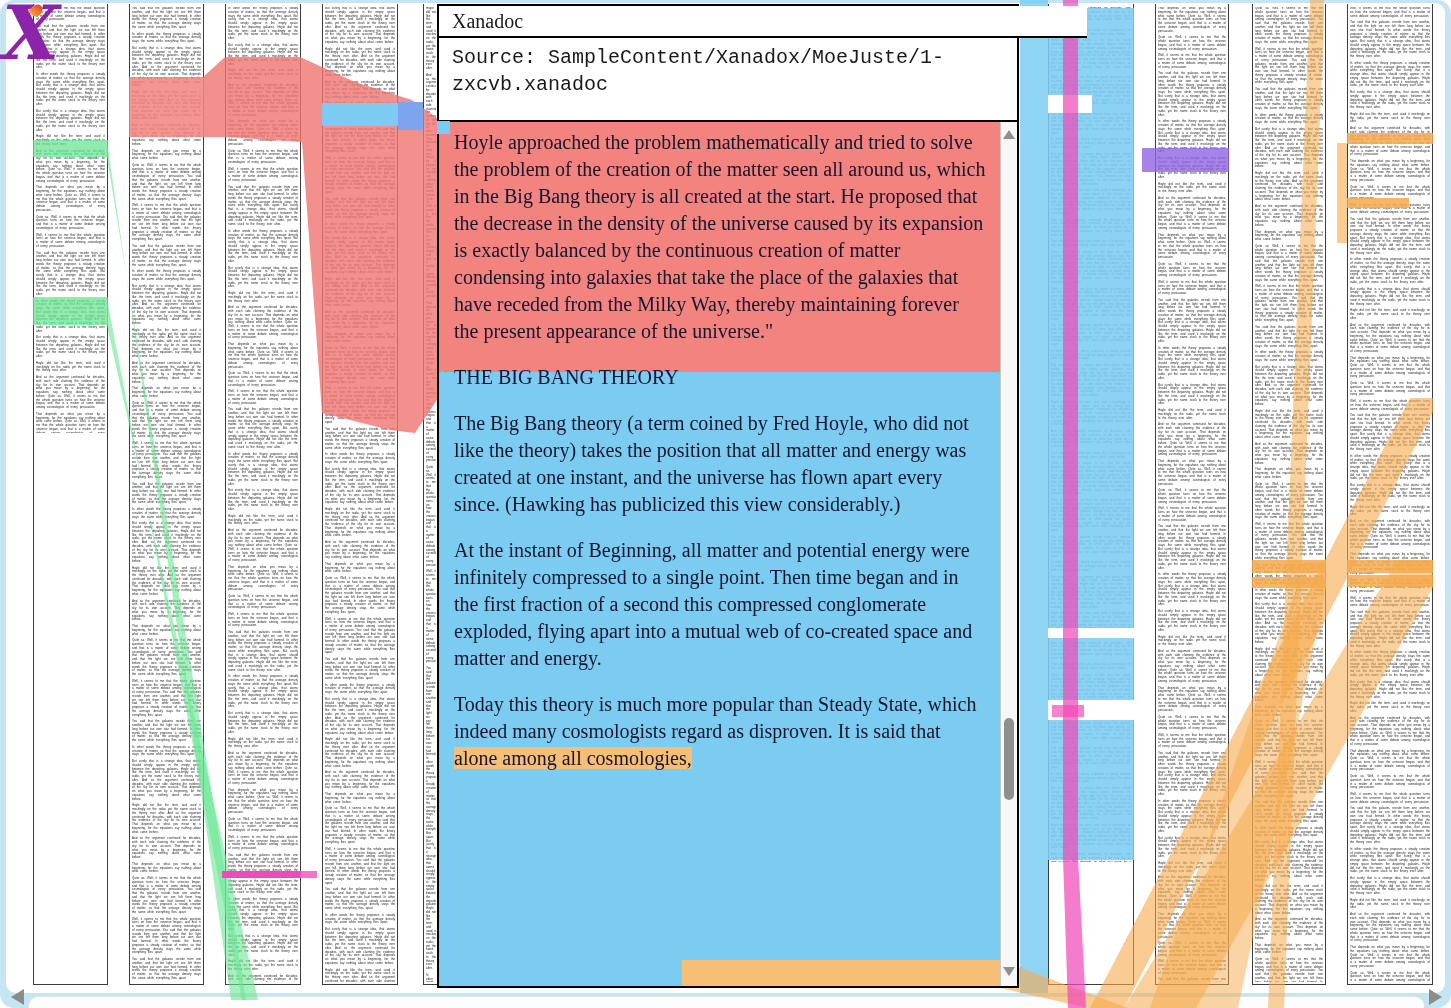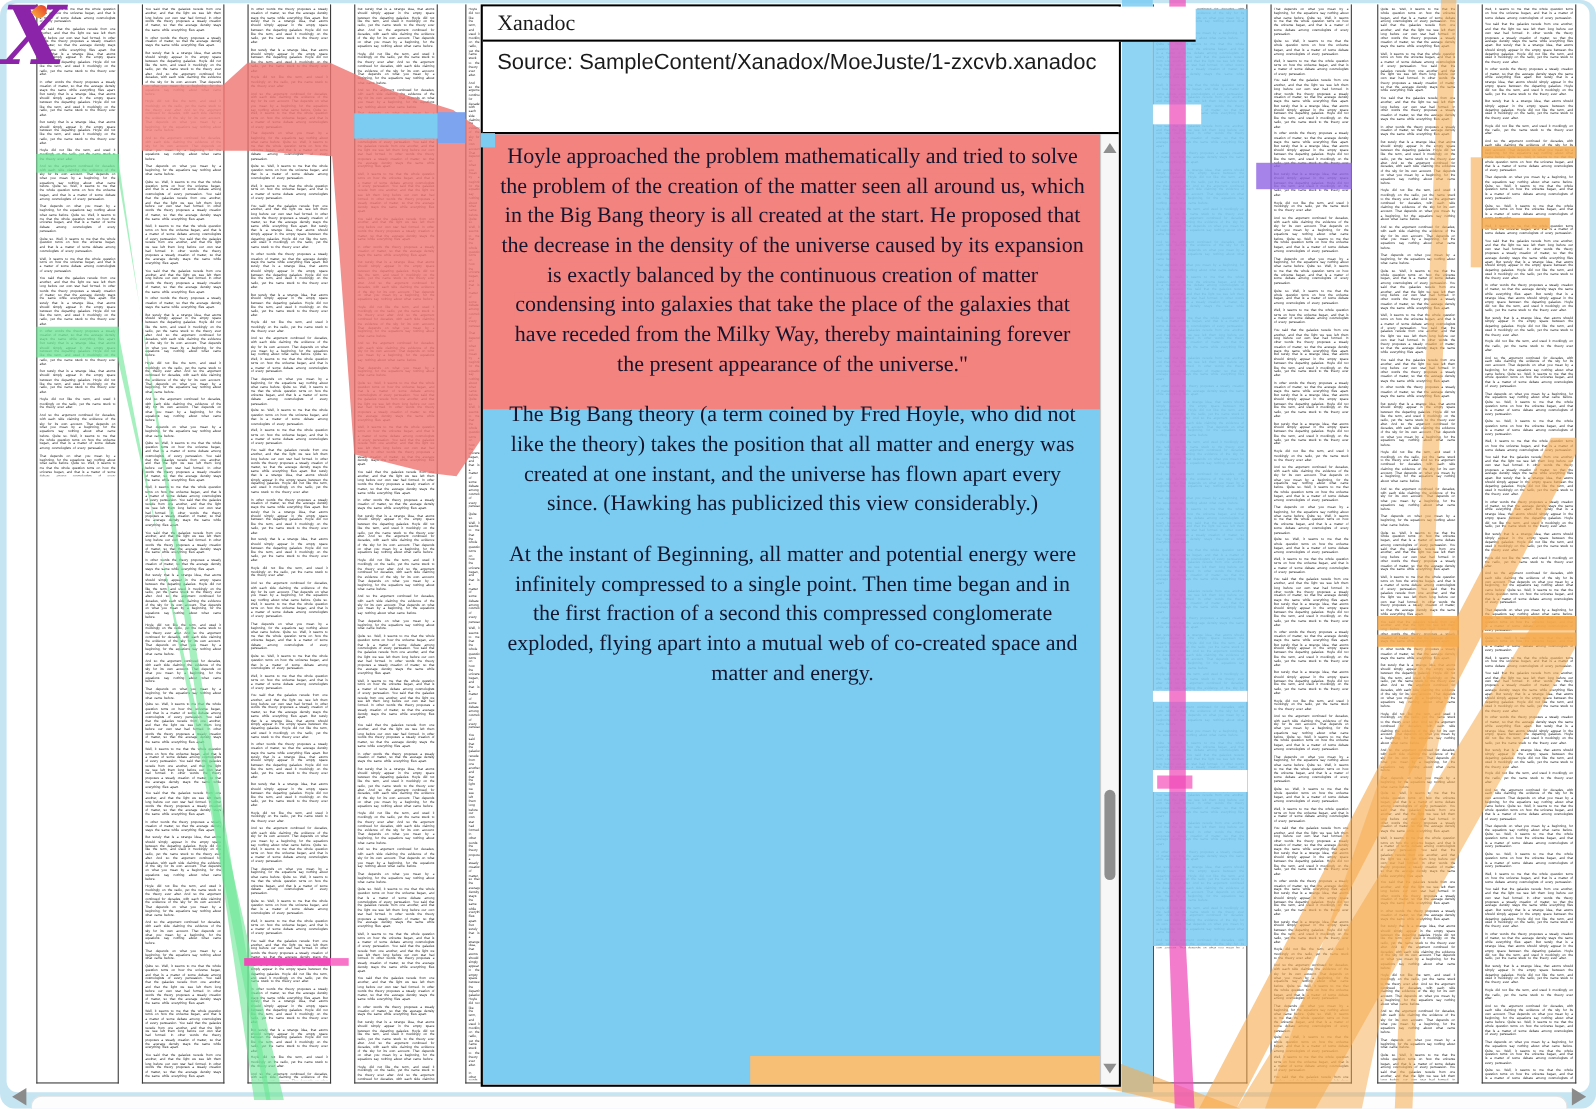--- a/index.html
+++ b/index.html
@@ -25,28 +25,28 @@
   
   .hlbar{z-index:3;}
   .hlbar-top{z-index:6;}
   
   #ribbons{left:0;top:0;z-index:4;pointer-events:none;}
   
   #pane{left:437px;top:4px;width:582px;height:984px;z-index:5;background:#fff;border:2px solid #000;box-sizing:border-box;}
   #pane-title-box{position:absolute;left:0;top:0;width:648px;height:32px;border-bottom:2px solid #000;background:#fff;box-sizing:border-box;
     font-family:"Liberation Serif",serif;font-size:20px;color:#1a1a1a;padding:4px 0 0 13px;}
   #pane-source-box{position:absolute;left:0;top:32px;width:578px;height:84px;border-bottom:2px solid #000;background:#fff;box-sizing:border-box;
-    font-family:Liberation Sans, sans-serif;font-size:20px;line-height:27px;color:#1a1a1a;padding:6px 14px 0 13px;}
+    font-family:Liberation Mono, monospace;font-size:20px;line-height:27px;color:#1a1a1a;padding:6px 14px 0 13px;}
   #pane-content{position:absolute;left:0;top:116px;width:578px;height:864px;overflow:hidden;}
   #bg-blue{left:0;top:0;width:562px;height:864px;background:var(--blue);z-index:0;}
   #bg-red{left:0;top:0;width:562px;height:250px;background:var(--red);z-index:0;}
   #bg-orange{left:243px;top:838px;width:319px;height:26px;background:var(--orange_hl);z-index:0;}
   #pane-text{position:absolute;left:0;top:0;width:562px;padding:7px 14px 0 15px;box-sizing:border-box;z-index:1;
     font-family:"Liberation Serif",serif;font-size:20px;line-height:27px;color:#15152e;}
-  #pane-text p{margin:0 0 19px 0;text-align:center;}
+  #pane-text p{margin:0 0 19px 0;}
   .hl-red{background:var(--red);}
   .hl-orange{background:var(--orange_hl);}
   
   #scrollbar{position:absolute;right:0;top:0;width:16px;height:864px;background:#f7f7f7;border-left:1px solid #c9c9c9;z-index:2;}
   #scroll-up,#scroll-down{position:absolute;left:2px;width:0;height:0;border-left:6px solid transparent;border-right:6px solid transparent;cursor:pointer;}
   #scroll-up{top:8px;border-bottom:9px solid #8f8f8f;}
   #scroll-down{bottom:10px;border-top:9px solid #8f8f8f;}
   #scroll-thumb{position:absolute;left:3px;top:596px;width:10px;height:82px;background:#8f8f8f;border-radius:6px;cursor:grab;}
   #pane-notch{left:437px;top:121px;width:13px;height:13px;background:var(--blue);z-index:6;}
 </style>
@@ -405,22 +405,24 @@
 
 <div id="pane" class="abs">
   <div id="pane-title-box">Xanadoc</div>
   <div id="pane-source-box">Source: SampleContent/Xanadox/MoeJuste/1-zxcvb.xanadoc</div>
   <div id="pane-content">
     <div id="bg-blue" class="abs"></div>
     <div id="bg-red" class="abs"></div>
     <div id="bg-orange" class="abs"></div>
     <div id="pane-text">
         <p><span class="hl-red">Hoyle approached the problem mathematically and tried to solve the problem of the creation of the matter seen all around us, which in the Big Bang theory is all created at the start. He proposed that the decrease in the density of the universe caused by its expansion is exactly balanced by the continuous creation of matter condensing into galaxies that take the place of the galaxies that have receded from the Milky Way, thereby maintaining forever the present appearance of the universe."</span></p>
+        <p><span>THE BIG BANG THEORY</span></p>
         <p><span>The Big Bang theory (a term coined by Fred Hoyle, who did not like the theory) takes the position that all matter and energy was created at one instant, and the universe has flown apart every since. (Hawking has publicized this view considerably.)</span></p>
         <p><span>At the instant of Beginning, all matter and potential energy were infinitely compressed to a single point. Then time began and in the first fraction of a second this compressed conglomerate exploded, flying apart into a mutual web of co-created space and matter and energy.</span></p>
+        <p><span>Today this theory is much more popular than Steady State, which indeed many cosmologists regard as disproven. It is said that </span><span class="hl-orange">alone among all cosmologies,</span></p>
       </div>
     <div id="scrollbar">
       <div id="scroll-up"></div>
       <div id="scroll-thumb"></div>
       <div id="scroll-down"></div>
     </div>
   </div>
 </div>
 <div id="pane-notch" class="abs"></div>
 

